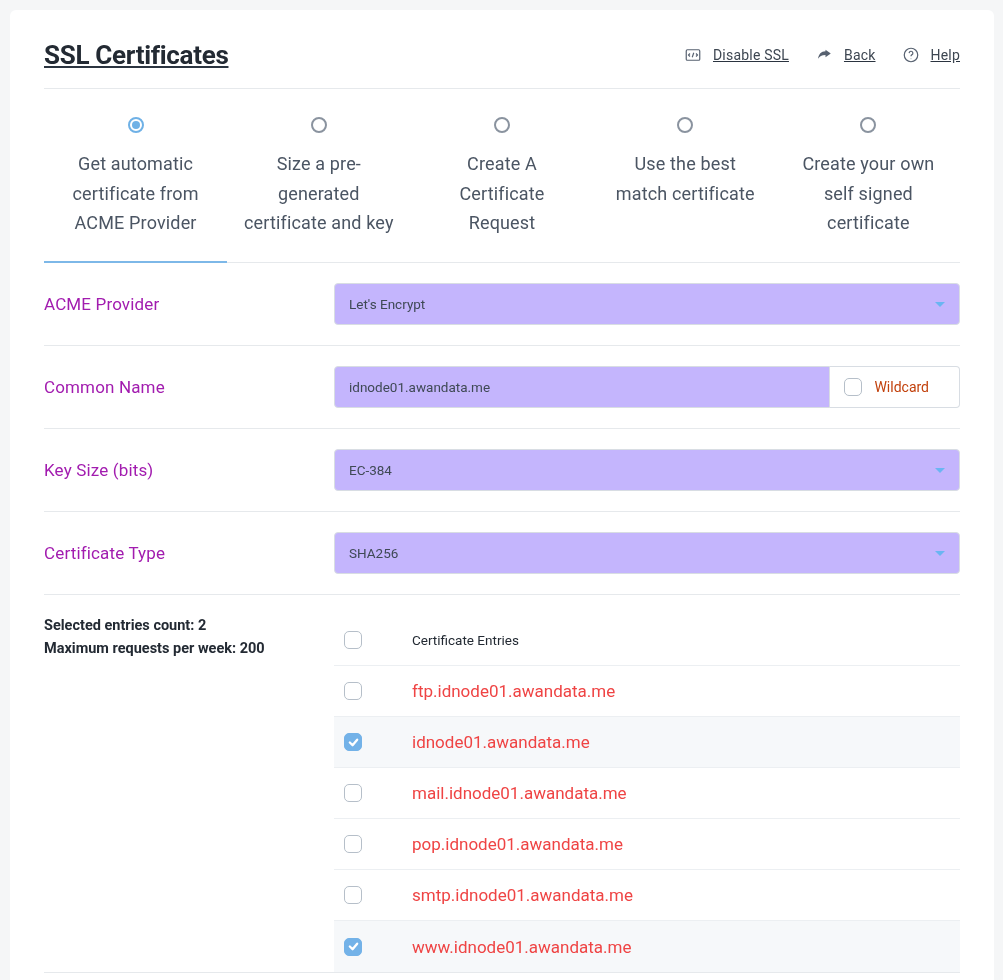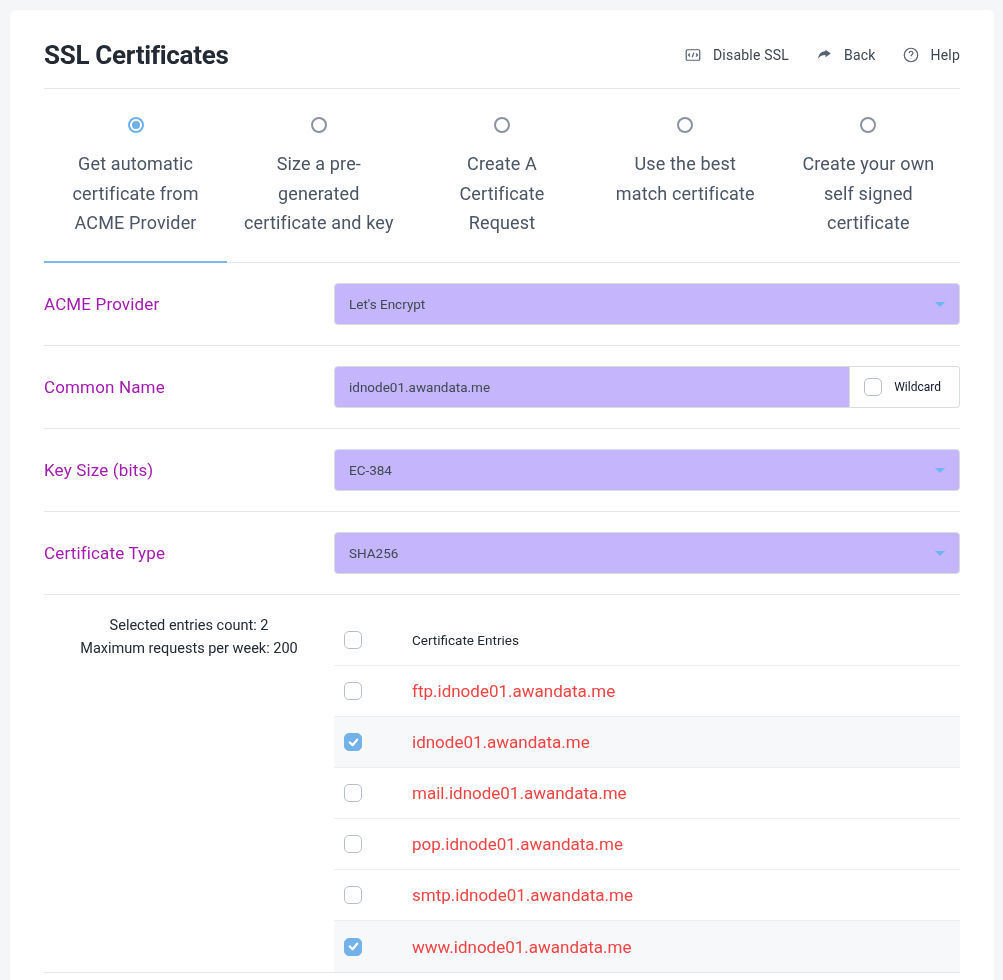--- a/index.html
+++ b/index.html
@@ -15,20 +15,21 @@
     padding: 30px 34px 28px;
     width: 984px;
     margin: 0 auto;
   }
   .header {
     display: flex;
     align-items: center;
     justify-content: space-between;
     border-bottom: 1px solid #e6e9ec;
     padding-bottom: 18px;
+    text-decoration: underline;
   }
   .title {
     font-size: 26px;
     font-weight: 700;
     letter-spacing: -0.3px;
     color: #232a33;
   }
   .header-actions {
     display: flex;
     gap: 26px;
@@ -108,44 +109,43 @@
   .select .caret {
     width:0;height:0;border-left:5px solid transparent;border-right:5px solid transparent;border-top:5px solid #6ab5f2;
   }
   .cn-wrap { display:flex; gap:0; }
   .cn-wrap .text-input { flex:1; border-top-right-radius:0; border-bottom-right-radius:0; cursor:text; }
   .wildcard-box {
     border:1px solid #d8dde3;
     border-left:none;
     border-radius: 0 4px 4px 0;
     display:flex; align-items:center; gap:12px;
-    padding: 0 18px 0 14px;
-    font-size: 12px;
-    color:#0f172a;
+    padding: 0 30px 0 14px;
+    font-size: 14px;
+    color:#c2410c;
   }
   .checkbox {
     width:18px; height:18px; border:1.5px solid #b6bfc9; border-radius:5px;
     display:inline-flex; align-items:center; justify-content:center;
     background:#fff; cursor:pointer;
   }
   .checkbox.checked { background:#73b2e8; border-color:#73b2e8; }
   .checkbox.checked svg { display:block; }
   .checkbox svg { display:none; width:11px; height:11px; stroke:#fff; stroke-width:2.5; fill:none; stroke-linecap:round; stroke-linejoin:round;}
   .entries-section {
     display:flex;
     border-bottom: 1px solid #e6e9ec;
     padding-top: 20px;
   }
   .entries-left {
     width: 290px;
     font-size: 14.5px;
     line-height:1.55;
-    font-weight:400;
+    font-weight:700;
     color:#232a33;
-    text-align:center;
   }
   .entries-table { flex:1; }
   .entry-row {
     display:flex; align-items:center;
     border-bottom:1px solid #eceff2;
     height: 51px;
     padding-left: 10px;
     gap: 50px;
   }
   .entry-row:last-child { border-bottom:none;text-align:right; }

